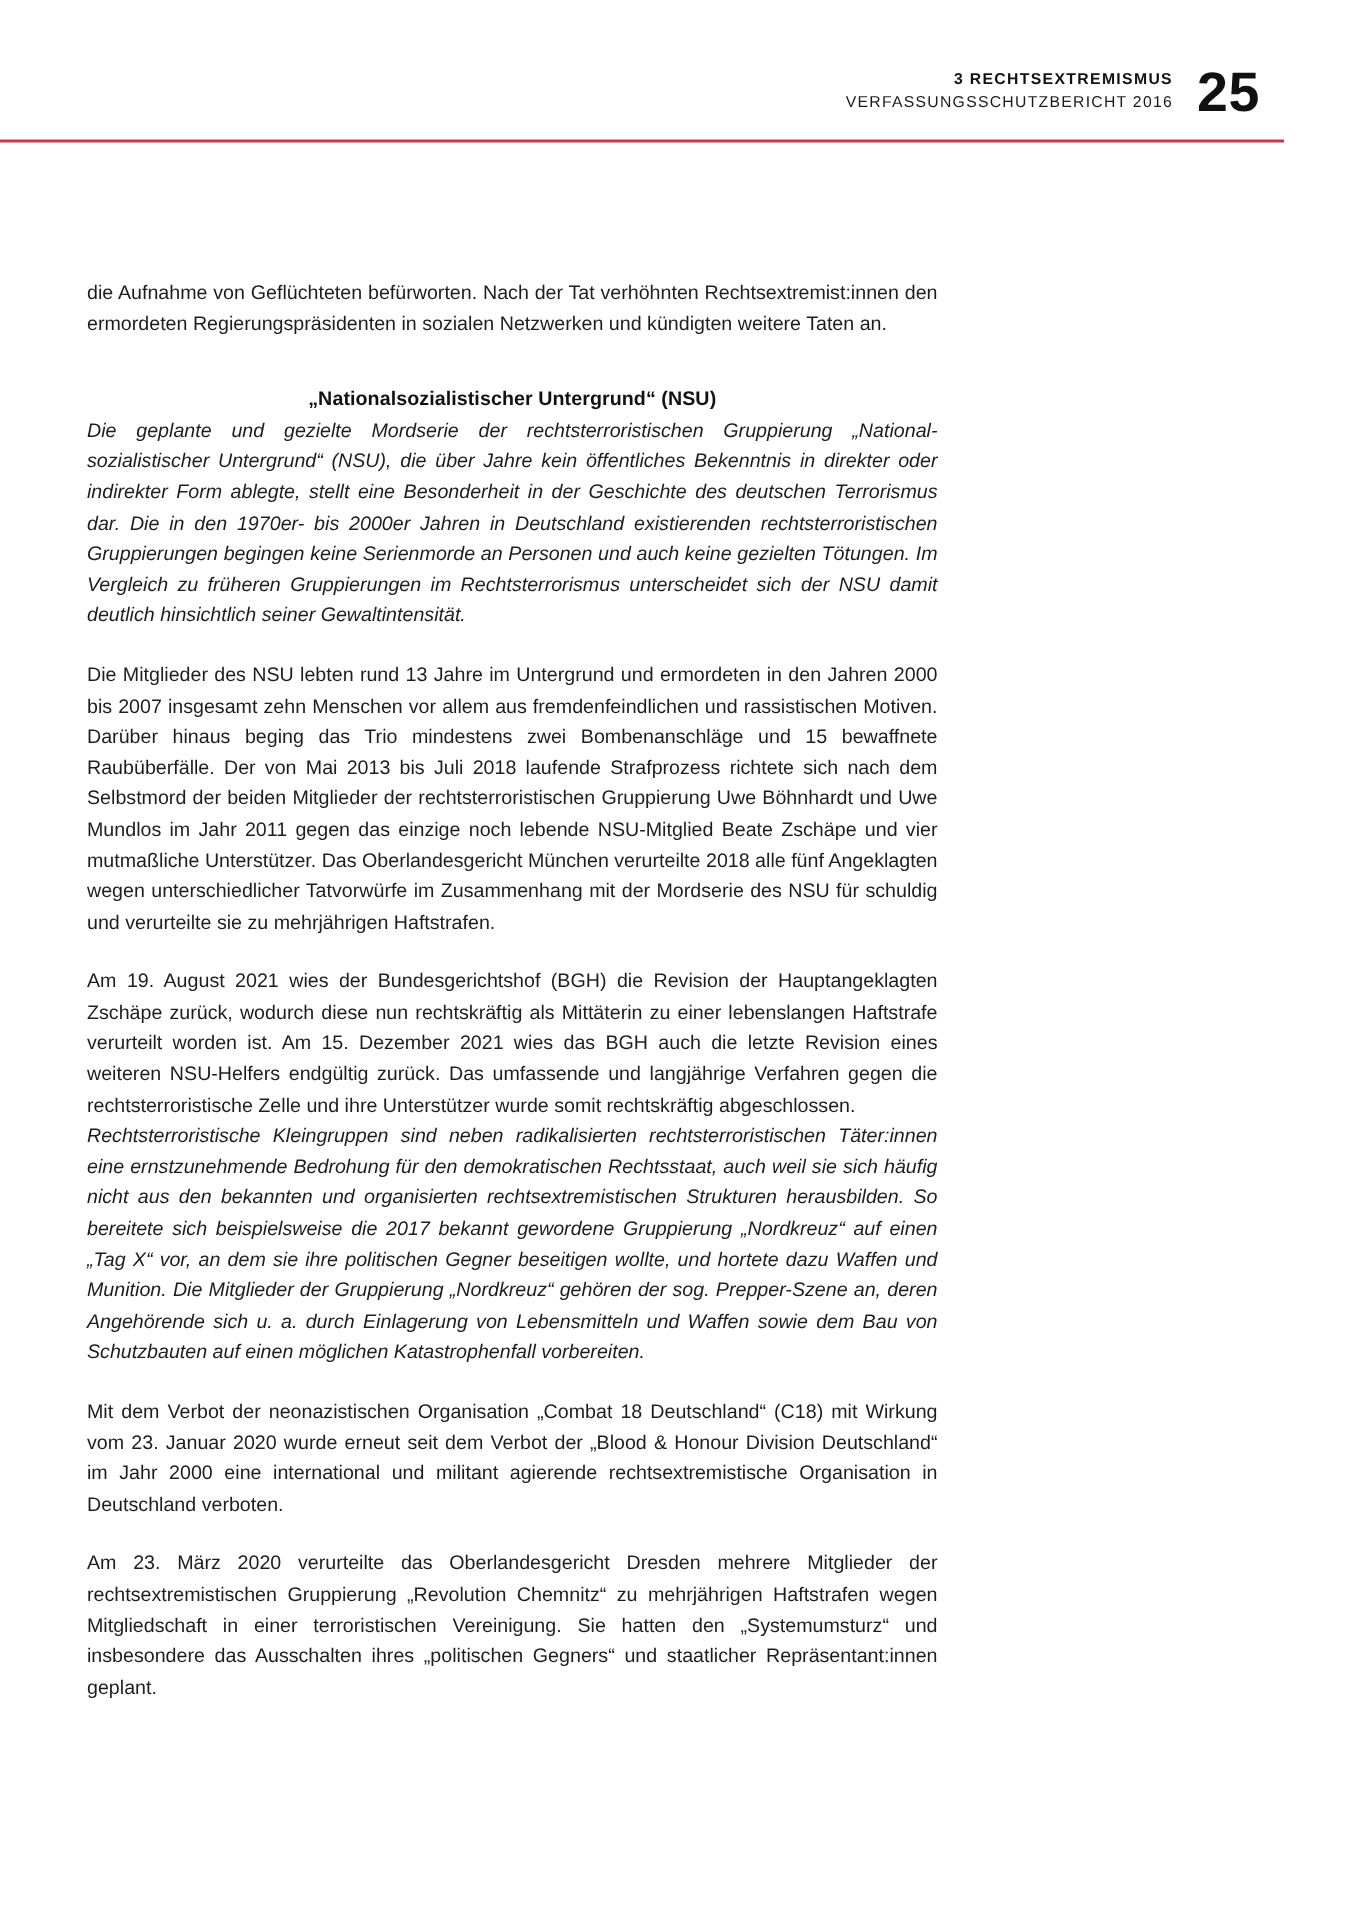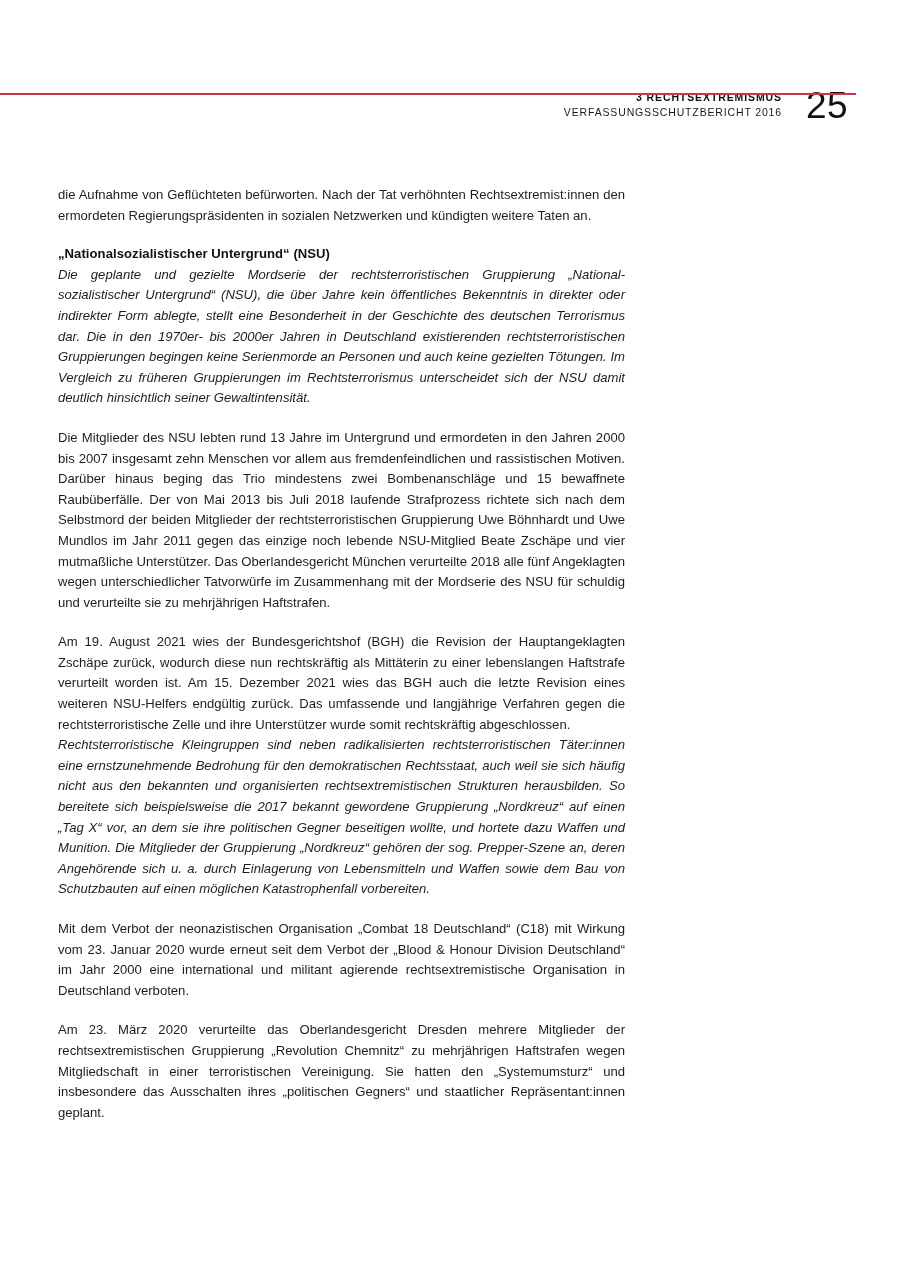--- a/index.html
+++ b/index.html
@@ -26,21 +26,20 @@
 
   
   .running-head {
     position: absolute;
     top: 44px;
     left: 0;
     width: 856px;
     display: flex;
     justify-content: flex-end;
     align-items: flex-start;
-    margin-top: 44px;
   }
   .running-head-lines {
     text-align: right;
     padding-right: 16px;
     padding-top: 2px;
   }
   .running-head-line1 {
     font-size: 10.5px;
     font-weight: 700;
     letter-spacing: 0.9px;
@@ -51,26 +50,26 @@
   .running-head-line2 {
     font-size: 10.5px;
     font-weight: 400;
     letter-spacing: 0.85px;
     line-height: 15px;
     color: #1a1a1a;
     white-space: nowrap;
   }
   .folio {
     font-size: 37px;
-    font-weight: 400;
+    font-weight: 700;
     line-height: 36px;
     color: #111111;
     letter-spacing: 0.5px;
     width: 58px;
-    text-align: center;
+    text-align: left;
   }
 
   
   .head-rule {
     position: absolute;
     top: 93px;
     left: 0;
     width: 856px;
     height: 2.4px;
     background: #c8384c;
@@ -103,21 +102,22 @@
 
   h2.section-heading {
     margin: 0;
     font-size: 13.1px;
     font-weight: 700;
     line-height: 20.6px;
     color: #111111;
     letter-spacing: 0.05px;
   }
   h2.section-heading.gap {
-    margin-top: 18px;
+    margin-top: 30px;
+    text-align: center;
   }
 </style>
 </head>
 <body>
 
 <div class="page">
 
   <div class="running-head">
     <div class="running-head-lines">
       <div class="running-head-line1">3  RECHTSEXTREMISMUS</div>

